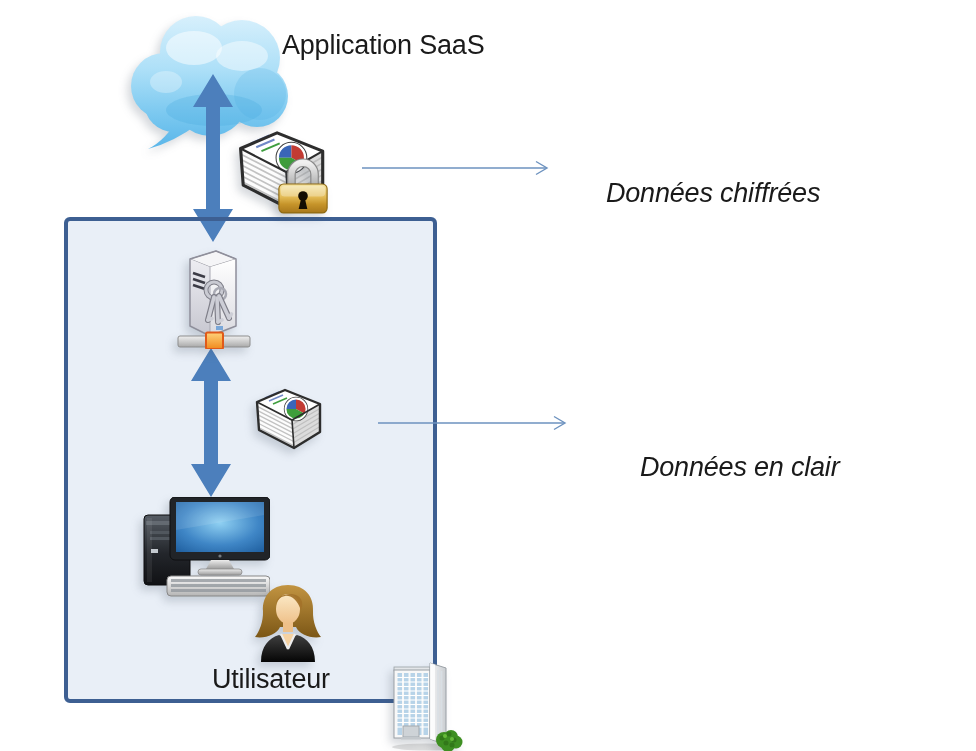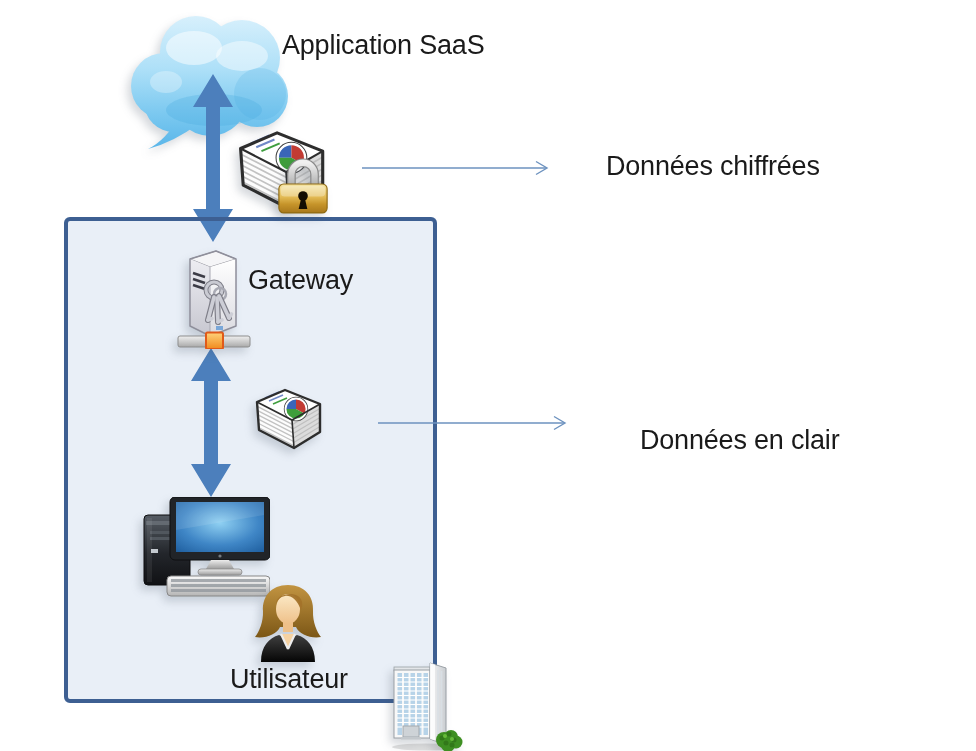--- a/index.html
+++ b/index.html
@@ -1,20 +1,20 @@
 <!DOCTYPE html>
 <html><head>
 <meta charset="utf-8">
 <style>
   html,body{margin:0;padding:0;background:#ffffff;}
   .canvas{position:relative;width:976px;height:751px;background:#ffffff;overflow:hidden;
           font-family:"Liberation Sans",sans-serif;}
   .abs{position:absolute;}
   .label{position:absolute;color:#1a1a1a;font-size:27px;white-space:nowrap;letter-spacing:-0.2px;}
-  .label.italic{}
+  .label.italic{font-style:italic;margin-top:27px;}
   .boundary-fill{position:absolute;left:64px;top:217px;width:373px;height:486px;
                  background:#e9eff7;border-radius:5px;}
   .boundary-border{position:absolute;left:64px;top:217px;width:373px;height:486px;
                    border:4px solid #3d5f92;border-radius:6px;box-sizing:border-box;
                    background:transparent;}
   svg.icon{filter:drop-shadow(-4px 5px 4px rgba(70,80,100,0.22));}
   svg{display:block;}
 </style>
 </head>
 <body>
@@ -329,17 +329,16 @@
     <polyline points="176,3.5 187,10 176,16.5" fill="none" stroke="#6d92bf" stroke-width="1.4"></polyline>
   </svg>
 
   <svg class="abs" style="left:376px;top:413px" width="198" height="20" viewBox="0 0 198 20">
     <line x1="2" y1="10" x2="188" y2="10" stroke="#6d92bf" stroke-width="1.4"></line>
     <polyline points="178,3.5 189,10 178,16.5" fill="none" stroke="#6d92bf" stroke-width="1.4"></polyline>
   </svg>
 
   <div class="label" style="left:282px;top:30px">Application SaaS</div>
   <div class="label italic" style="left:606px;top:151px">Données chiffrées</div>
-  <div class="label" style="left:248px;top:265px">Gateway</div>
   <div class="label italic" style="left:640px;top:425px">Données en clair</div>
-  <div class="label" style="left:230px;top:664px">Utilisateur</div>
+  <div class="label" style="left:212px;top:664px">Utilisateur</div>
 
 </div>
 
 </body></html>

